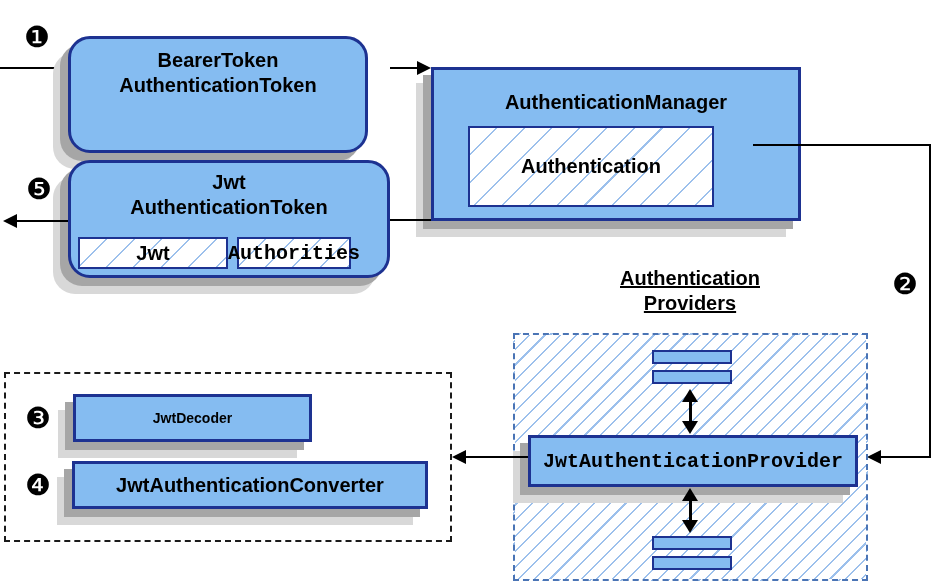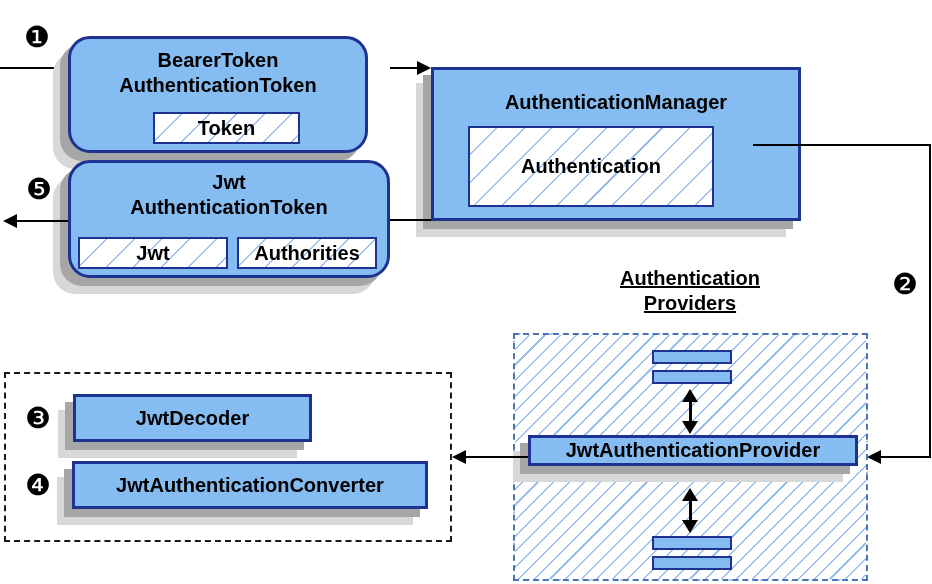--- a/index.html
+++ b/index.html
@@ -57,21 +57,20 @@
 <body>
 
 <div id="canvas">
 
   <div class="badge" style="left:24px; top:23px;">❶</div>
   <div class="hline" style="left:0; top:67px; width:68px;"></div>
 
   <div class="node rounded" style="left:68px; top:3px; width:300px; height:117px;margin-top:33px;">
     <div class="node-title" style="padding-top:9px;">BearerToken
 AuthenticationToken</div>
-    <div class="chip" style="left:82px; top:73px; width:147px; height:32px;">Token</div>
   </div>
 
   <div class="hline" style="left:390px; top:67px; width:28px;"></div>
   <div class="arr arr-right" style="left:417px; top:61px;"></div>
 
   <div class="node" style="left:431px; top:67px; width:370px; height:154px;">
     <div class="node-title" style="padding-top:20px;">AuthenticationManager</div>
     <div class="chip" style="left:34px; top:56px; width:246px; height:81px; font-size:20px;">Authentication</div>
   </div>
 
@@ -86,46 +85,46 @@
 
   <div id="providers-box"></div>
 
   <div class="bar" style="left:652px; top:350px;"></div>
   <div class="bar" style="left:652px; top:370px;"></div>
 
   <div class="arr arr-up" style="left:682px; top:389px;"></div>
   <div class="vline" style="left:689px; top:399px; height:25px; width:3px;"></div>
   <div class="arr arr-down" style="left:682px; top:421px;"></div>
 
-  <div class="node flexc" style="left:528px; top:435px; width:330px; height:31px; font-size:20px;">JwtAuthenticationProvider</div>
+  <div class="node flexc" style="left:528px; top:435px; width:330px; height:52px; font-size:20px;font-family:Liberation Mono, monospace;">JwtAuthenticationProvider</div>
 
   <div class="arr arr-up" style="left:682px; top:488px;"></div>
   <div class="vline" style="left:689px; top:498px; height:25px; width:3px;"></div>
   <div class="arr arr-down" style="left:682px; top:520px;"></div>
 
   <div class="bar" style="left:652px; top:536px;"></div>
   <div class="bar" style="left:652px; top:556px;"></div>
 
   <div class="hline" style="left:466px; top:456px; width:62px;"></div>
   <div class="arr arr-left" style="left:452px; top:450px;"></div>
 
   <div id="resolver-box"></div>
 
   <div class="badge" style="left:25px; top:404px;">❸</div>
-  <div class="node flexc" style="left:73px; top:394px; width:239px; height:48px; font-size:20px;">JwtDecoder</div>
+  <div class="node flexc" style="left:73px; top:394px; width:239px; height:48px; font-size:14px;">JwtDecoder</div>
 
   <div class="badge" style="left:25px; top:471px;">❹</div>
   <div class="node flexc" style="left:72px; top:461px; width:356px; height:48px; font-size:20px;">JwtAuthenticationConverter</div>
 
   <div class="hline" style="left:387px; top:219px; width:44px;"></div>
 
   <div class="node rounded" style="left:68px; top:160px; width:322px; height:118px;">
     <div class="node-title" style="padding-top:7px;">Jwt
 AuthenticationToken</div>
     <div class="chip" style="left:7px; top:74px; width:150px; height:32px;">Jwt</div>
-    <div class="chip" style="left:166px; top:74px; width:140px; height:32px;">Authorities</div>
+    <div class="chip" style="left:166px; top:74px; width:114px; height:32px;font-family:Liberation Mono, monospace;">Authorities</div>
   </div>
 
   <div class="badge" style="left:26px; top:175px;">❺</div>
   <div class="hline" style="left:15px; top:220px; width:53px;"></div>
   <div class="arr arr-left" style="left:3px; top:214px;"></div>
 
 </div>
 
 </body></html>

